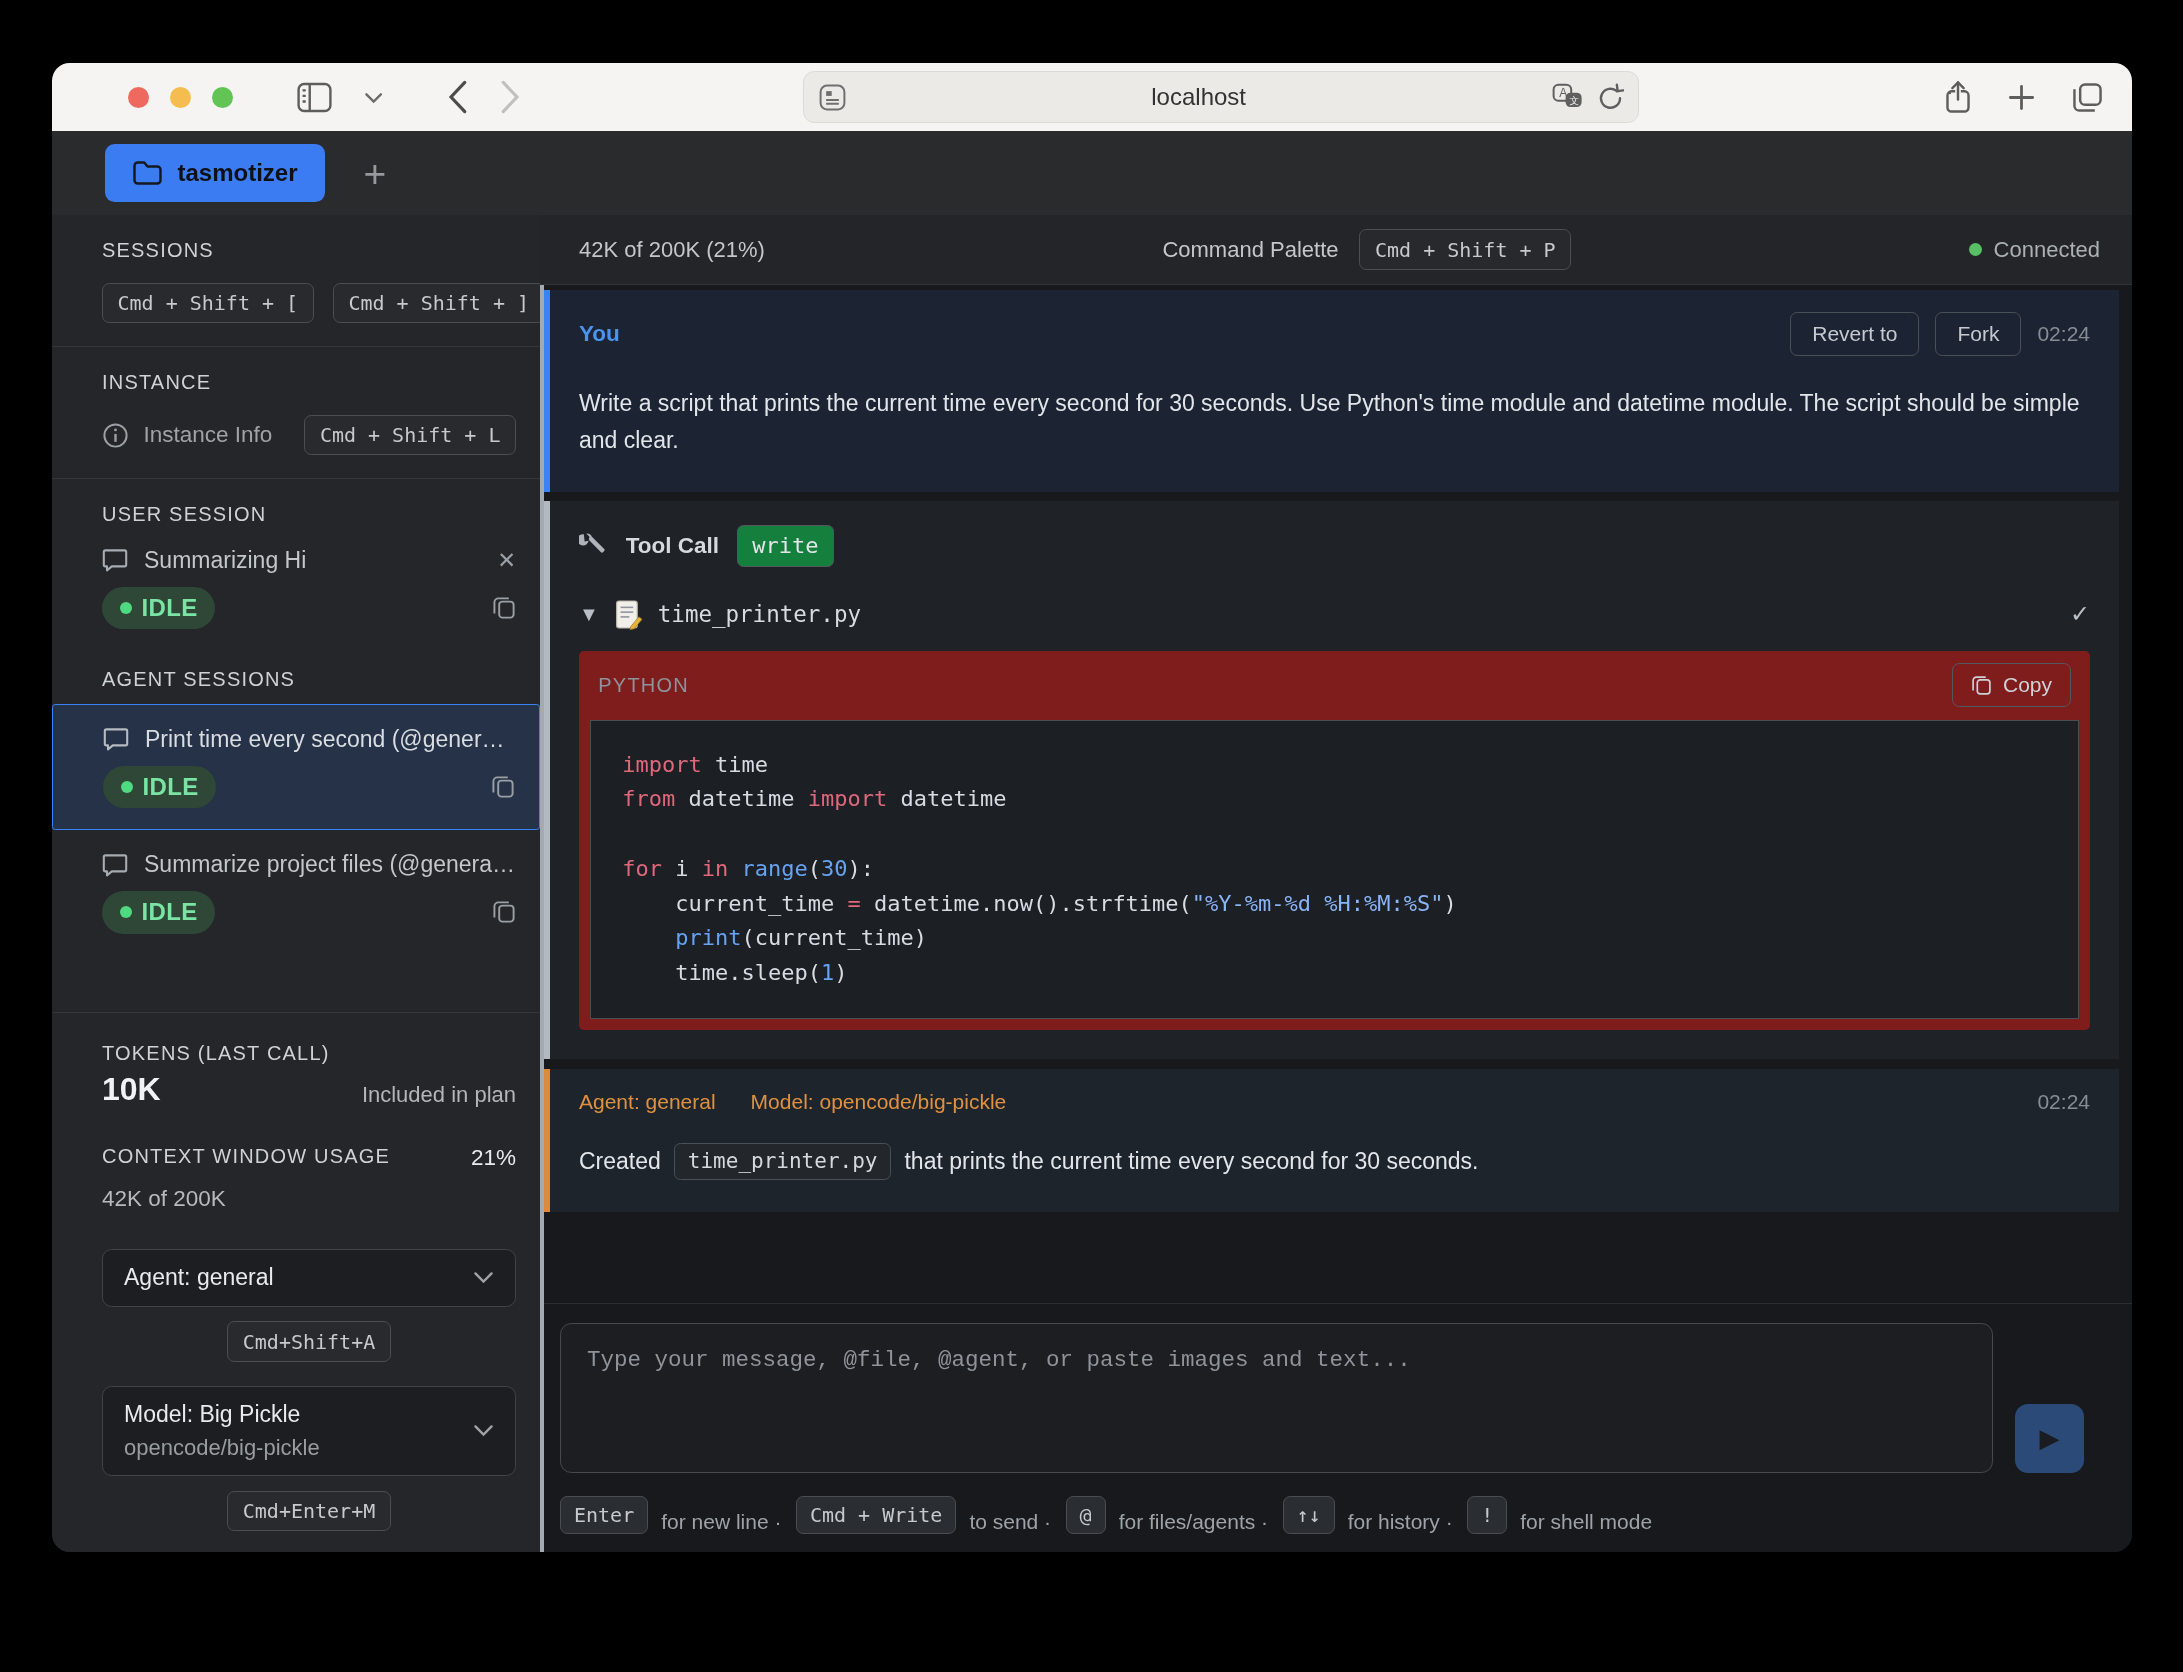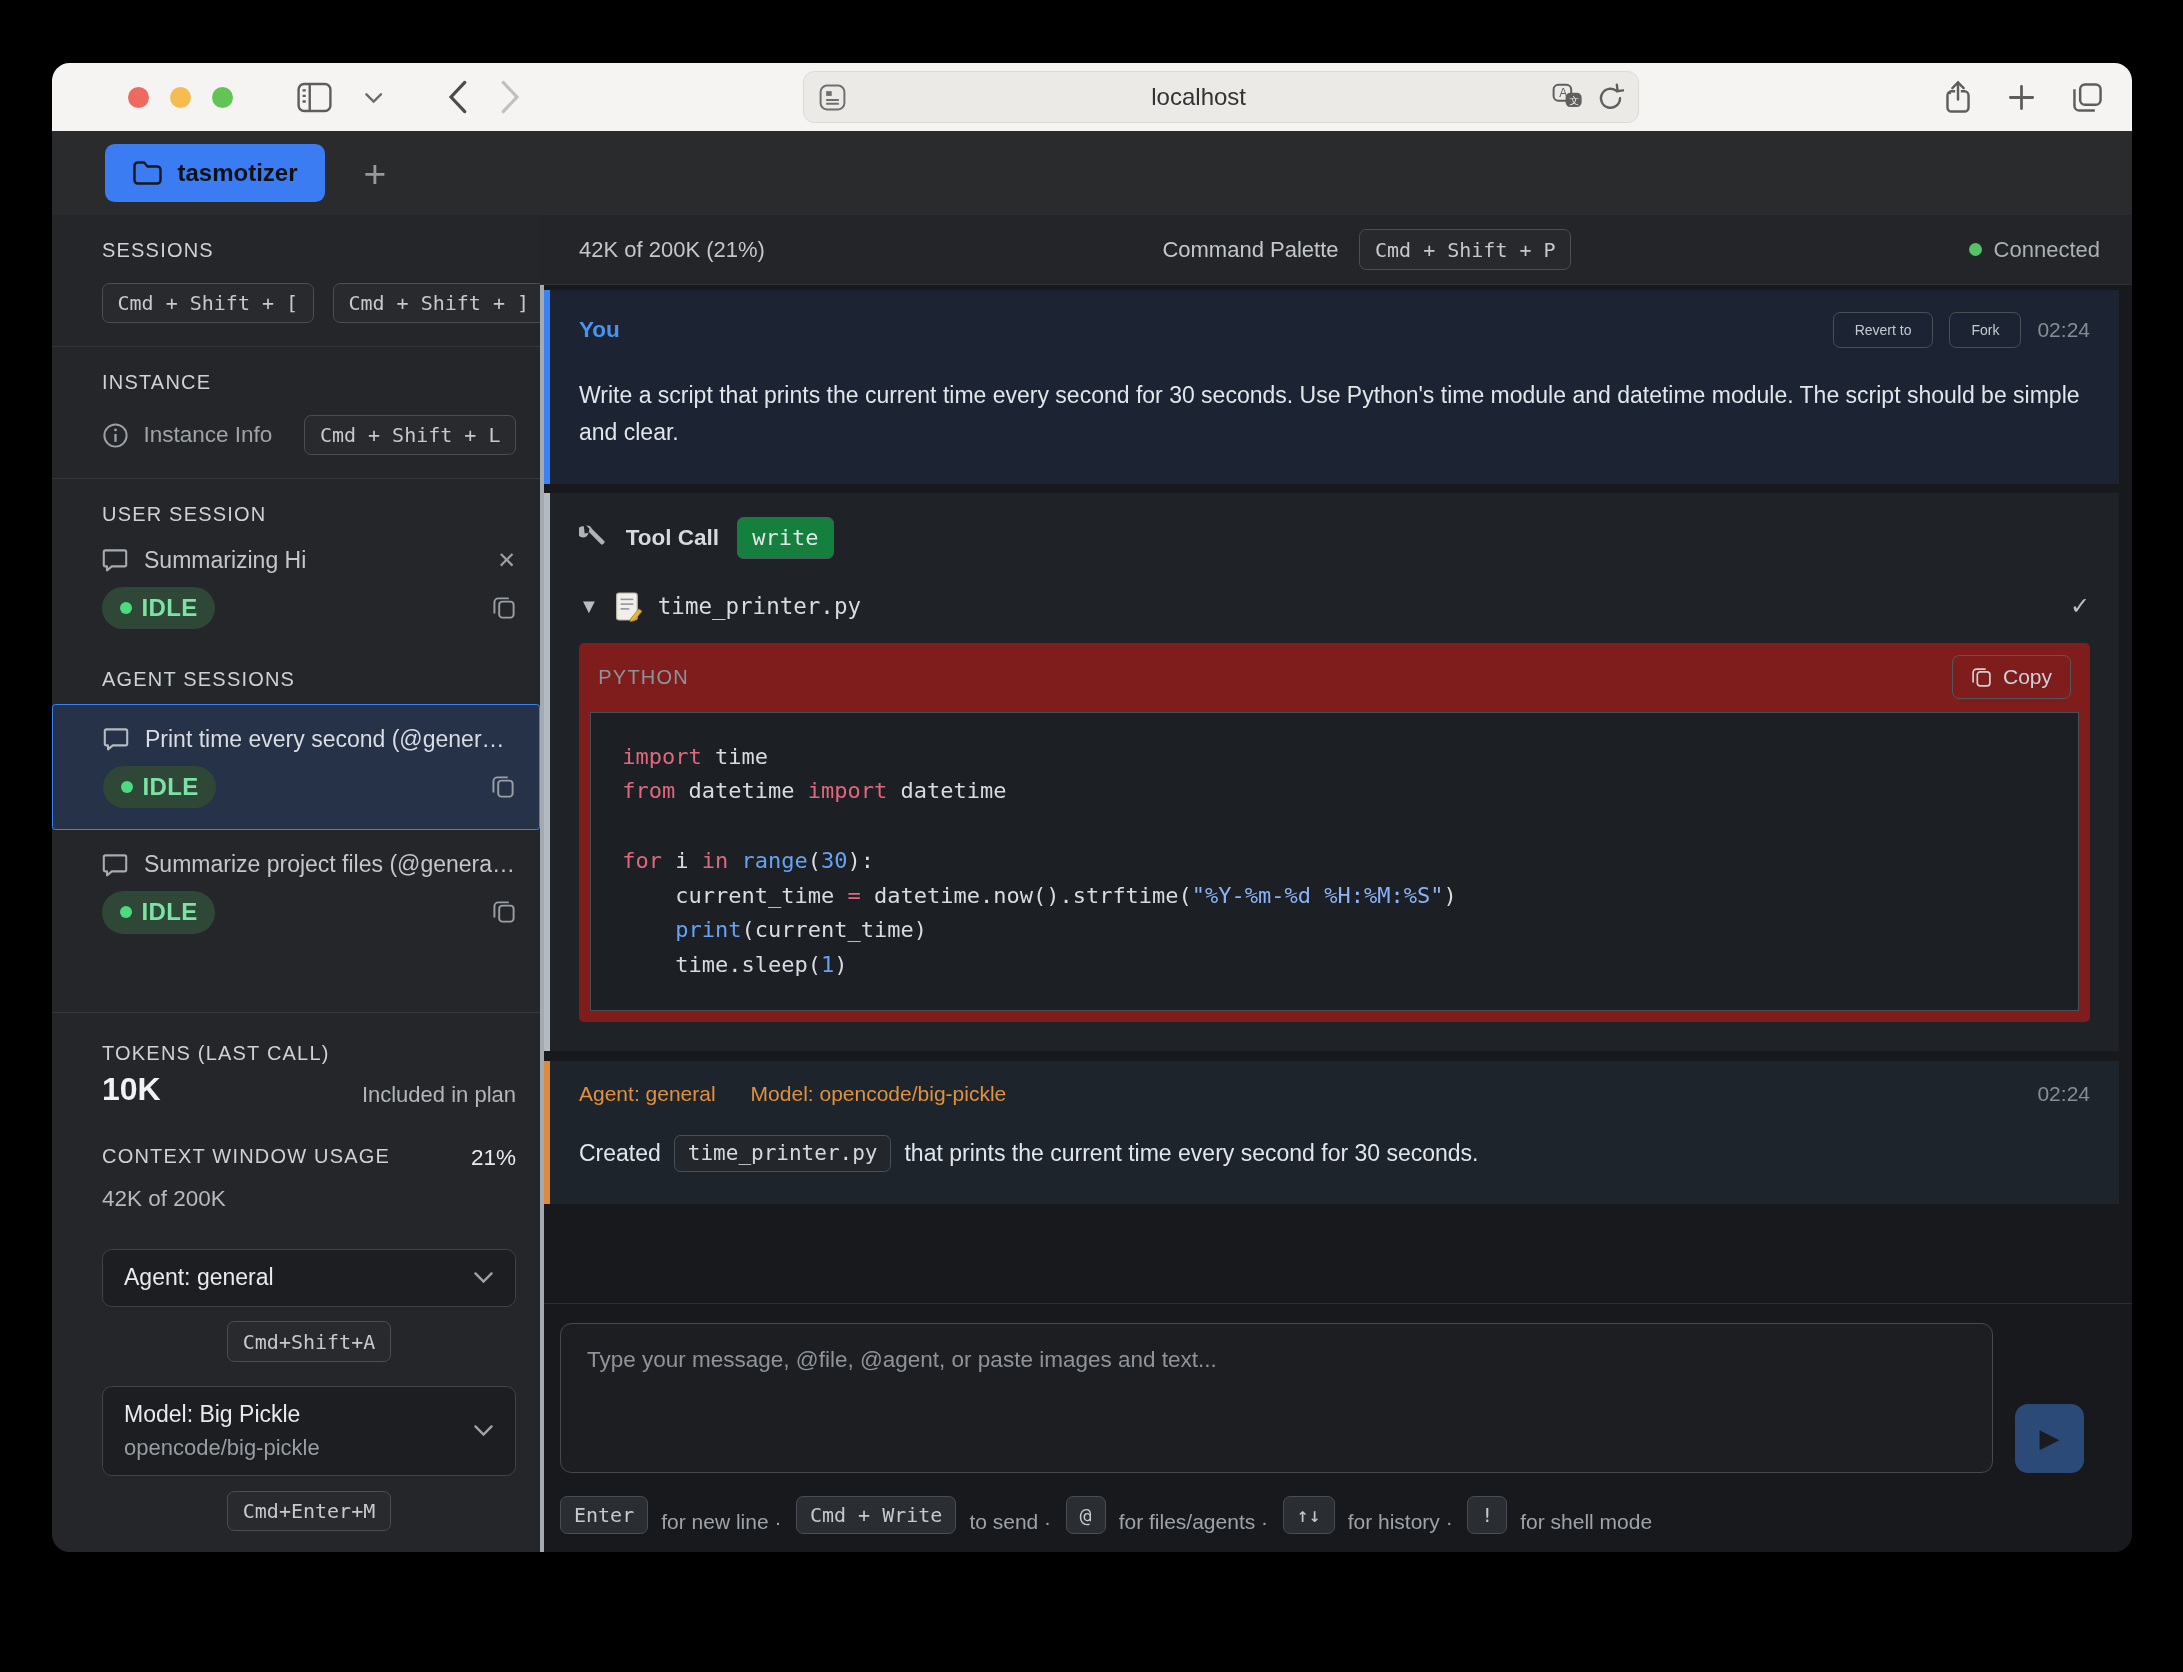--- a/index.html
+++ b/index.html
@@ -68,21 +68,21 @@
   .sb-cp{font-size:22px;color:#c3c7cb;}
   .sb-conn{display:flex;align-items:center;gap:11.3px;font-size:22px;color:#abb0b5;}
   .conn-dot{width:13.7px;height:13.7px;border-radius:50%;background:#57c065;}
   .main-body{flex:1;display:flex;flex-direction:column;border-left:4px solid #a4aab2;min-height:0;}
   .chat{flex:1;display:flex;flex-direction:column;min-height:0;}
   .msg{margin:0 13px 0 0;}
   .msg.user{margin-top:4.8px;background:#1c2433;border-left:6.4px solid #3b82f6;padding:22.5px 29px 32px;}
   .msg-head{display:flex;align-items:center;}
   .author{color:#4a94f0;font-weight:700;font-size:22.5px;}
   .head-right{margin-left:auto;display:flex;align-items:center;gap:16px;}
-  .ghost-btn{border:0.8px solid #4a5057;border-radius:7.2px;padding:8.9px 21px;font-size:14px;color:#c6cad0;background:transparent;}
+  .ghost-btn{border:0.8px solid #4a5057;border-radius:7.2px;padding:8.9px 21px;font-size:21px;color:#c6cad0;background:transparent;}
   .time{font-size:21px;color:#878d93;}
   .msg-text{margin-top:29px;font-size:23px;line-height:1.62;color:#e2e6ea;}
   .msg.tool{margin-top:9.7px;background:#1f2226;border-left:6.4px solid #b3b9c1;padding:24px 29px 29px;}
   .tool-head{display:flex;align-items:center;gap:17.7px;}
   .tool-label{font-size:22.5px;font-weight:700;color:#d6dade;}
   .tool-badge{font-family:"DejaVu Sans Mono",monospace;font-size:22px;color:#e3e6ea;border:0.8px solid #53585f;
     background:#15803d;border-radius:6.4px;padding:7.2px 14.5px;}
   .file-row{display:flex;align-items:center;margin-top:32px;gap:16px;}
   .disclosure{color:#b9bec4;font-size:20px;}
   .file-name{font-family:"DejaVu Sans Mono",monospace;font-size:22.5px;color:#d8dce0;}
@@ -99,21 +99,21 @@
   .msg.agent{margin-top:9.7px;background:#1e242c;border-left:6.4px solid #dd8a3c;padding:21px 29px 32px;}
   .agent-meta{display:flex;align-items:center;gap:35px;font-size:21px;color:#e0913f;}
   .agent-text{margin-top:29px;font-size:23px;color:#e2e6ea;display:flex;align-items:center;gap:13px;flex-wrap:wrap;}
   .inline-code{font-family:"DejaVu Sans Mono",monospace;font-size:21px;color:#d5d9de;border:0.8px solid #4b5056;
     border-radius:6.4px;padding:5.6px 13px;background:#23262b;}
   
   .composer{border-top:0.8px solid #2b2e32;padding:19.3px 48px 0 16px;}
   .composer-row{display:flex;align-items:flex-end;}
   .input-box{flex:1;height:150px;background:#1c1e22;border:1.6px solid #46494e;border-radius:11.3px;
     padding:22.5px 26px;font-size:22.5px;color:#bef264;resize:none;box-sizing:border-box;outline:none;
-    font-family:Liberation Sans, sans-serif;}
+    font-family:Liberation Mono, monospace;}
   .input-box::placeholder{color:#8f939a;}
   .send-btn{width:69px;height:69px;background:#2c4a78;border-radius:13px;margin-left:22.5px;display:flex;
     align-items:center;justify-content:center;color:#191c21;font-size:26px;flex:0 0 69px;}
   .hints{display:flex;align-items:center;gap:14.5px;margin:22.5px 0 17.7px 0;flex-wrap:nowrap;}
   .hint{display:flex;align-items:flex-end;gap:13px;}
   .hint .kbd{background:#2a2d31;border-color:#4a4e54;padding:6.4px 13px;font-size:20px;}
   .hint .txt{font-size:21px;color:#9ea3a9;white-space:nowrap;}
   svg{display:block;}
 </style>
 </head>

